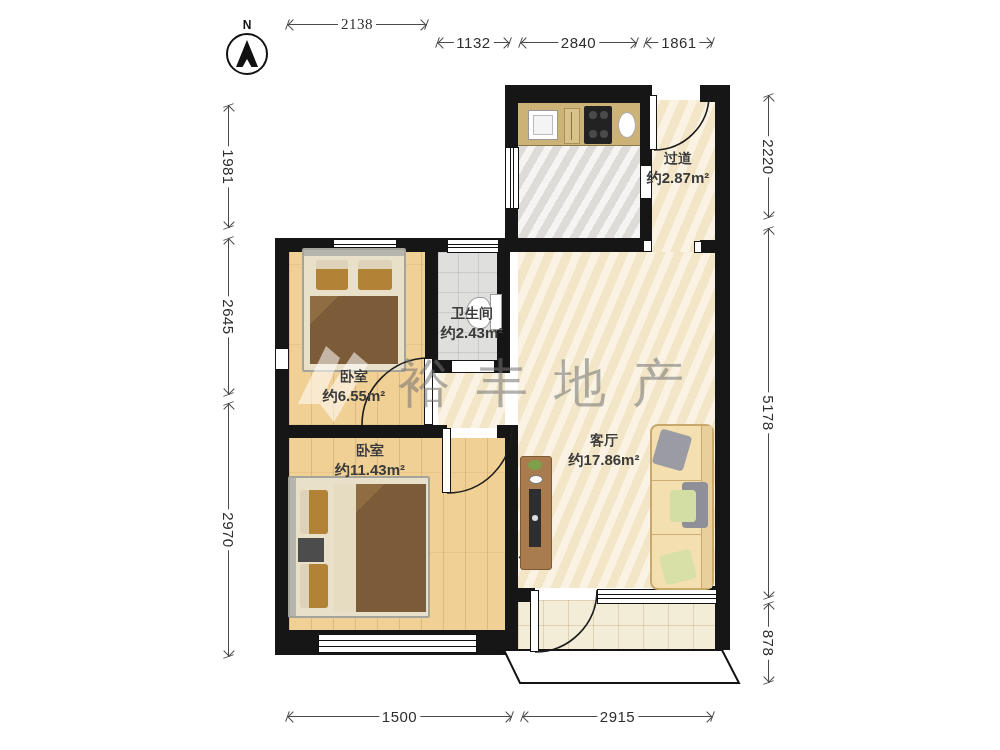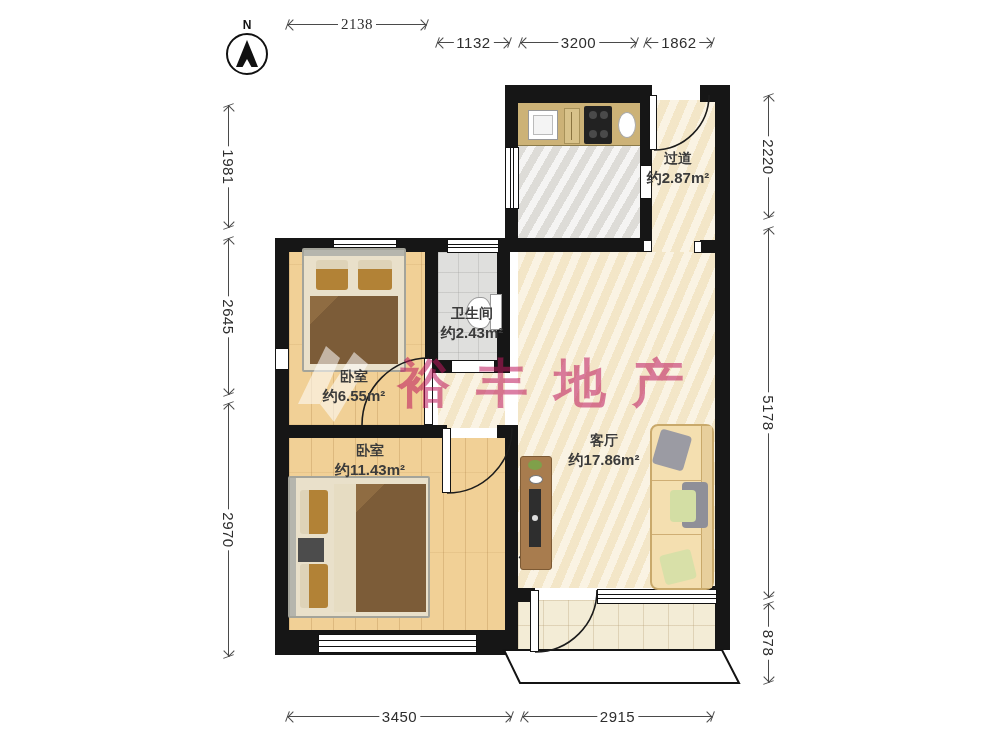--- a/index.html
+++ b/index.html
@@ -40,21 +40,21 @@
   .tvcab{background:#a87c4e;border:1px solid #7d5a34;border-radius:3px;}
   .toilet .tank{position:absolute;background:#fff;border:1px solid #9a9a9a;}
   .toilet .bowl{position:absolute;background:#fff;border:1px solid #9a9a9a;border-radius:50% 40% 40% 50%/50% 50% 50% 50%;}
   
   .room-label{position:absolute;z-index:40;text-align:center;color:#3b3b3b;line-height:20px;}
   .room-name{font-size:14px;font-weight:700;}
   .room-area{font-size:15px;font-weight:700;}
   
   #watermark{position:absolute;left:292px;top:338px;z-index:35;display:flex;align-items:center;gap:14px;
              pointer-events:none;opacity:.55;}
-  #watermark .wm-text{font-size:52px;font-weight:700;color:#be185d;letter-spacing:26px;white-space:nowrap;}
+  #watermark .wm-text{font-size:52px;font-weight:400;color:#737373;letter-spacing:26px;white-space:nowrap;}
   
   #compass{position:absolute;left:224px;top:18px;z-index:40;width:46px;text-align:center;}
   #compass .n{font-size:12px;font-weight:700;color:#111;display:block;margin-bottom:1px;}
   #compass .ring{position:relative;width:38px;height:38px;border:2.5px solid #111;border-radius:50%;margin:0 auto;background:#fff;}
   #compass .tri{position:absolute;left:50%;top:5px;margin-left:-11px;width:0;height:0;
      border-left:11px solid transparent;border-right:11px solid transparent;border-bottom:27px solid #111;}
   #compass .notch{position:absolute;left:50%;bottom:5px;margin-left:-5px;width:0;height:0;
      border-left:5px solid transparent;border-right:5px solid transparent;border-bottom:9px solid #fff;}
   
   .dim{position:absolute;z-index:6;}
@@ -243,29 +243,29 @@
         <i class="ch ch1"></i>
         <i class="ch ch2"></i>
         <span class="dim-label">1132</span>
       </div>
       <div class="dim dim-h" style="left: 520px; top: 34px; width: 117px; height: 16px;">
         <i class="dl"></i>
         <i class="tk tk1"></i>
         <i class="tk tk2"></i>
         <i class="ch ch1"></i>
         <i class="ch ch2"></i>
-        <span class="dim-label">3200</span>
+        <span class="dim-label">2840</span>
       </div>
       <div class="dim dim-h" style="left: 645px; top: 34px; width: 68px; height: 16px;">
         <i class="dl"></i>
         <i class="tk tk1"></i>
         <i class="tk tk2"></i>
         <i class="ch ch1"></i>
         <i class="ch ch2"></i>
-        <span class="dim-label">1862</span>
+        <span class="dim-label">1861</span>
       </div>
       <div class="dim dim-v" style="left: 220px; top: 105px; width: 16px; height: 123px;">
         <i class="dl"></i>
         <i class="tk tk1"></i>
         <i class="tk tk2"></i>
         <i class="ch ch1"></i>
         <i class="ch ch2"></i>
         <span class="dim-label">1981</span>
       </div>
       <div class="dim dim-v" style="left: 220px; top: 238px; width: 16px; height: 157px;">
@@ -307,21 +307,21 @@
         <i class="ch ch1"></i>
         <i class="ch ch2"></i>
         <span class="dim-label">878</span>
       </div>
       <div class="dim dim-h" style="left: 287px; top: 708px; width: 225px; height: 16px;">
         <i class="dl"></i>
         <i class="tk tk1"></i>
         <i class="tk tk2"></i>
         <i class="ch ch1"></i>
         <i class="ch ch2"></i>
-        <span class="dim-label">3450</span>
+        <span class="dim-label">1500</span>
       </div>
       <div class="dim dim-h" style="left: 522px; top: 708px; width: 191px; height: 16px;">
         <i class="dl"></i>
         <i class="tk tk1"></i>
         <i class="tk tk2"></i>
         <i class="ch ch1"></i>
         <i class="ch ch2"></i>
         <span class="dim-label">2915</span>
       </div>
     </div>

